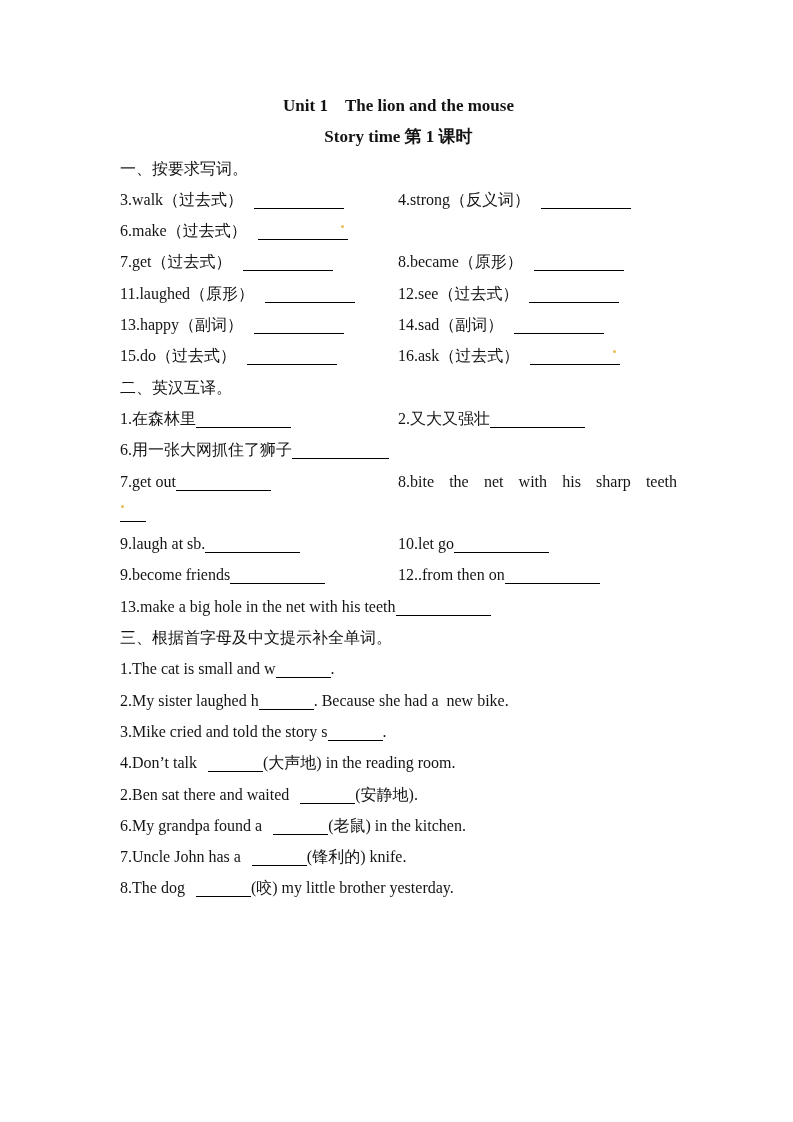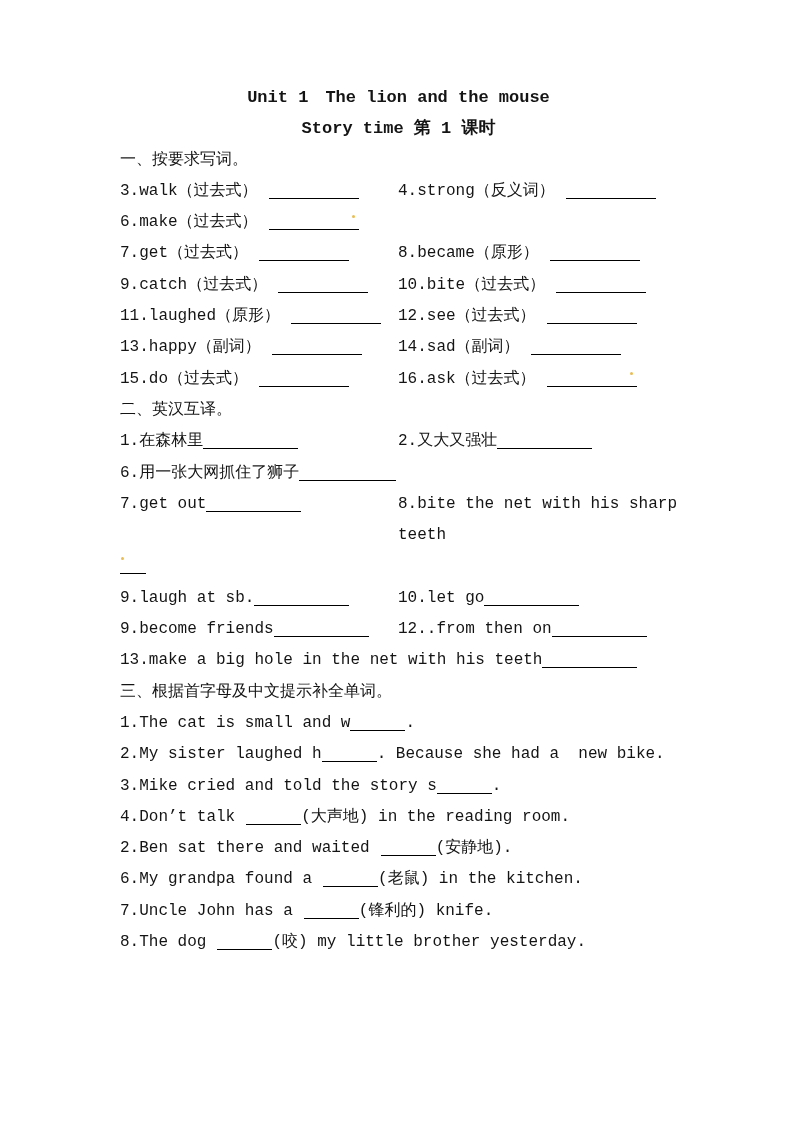--- a/index.html
+++ b/index.html
@@ -1,21 +1,21 @@
 <!DOCTYPE html>
 <html><head>
 <meta charset="utf-8">
 <style>
   html,body{margin:0;padding:0;background:#e8e8e8;}
   .page{
     width:793px;height:1122px;background:#ffffff;position:relative;
     font-family:"Liberation Serif","DejaVu Serif",serif;
     font-size:16px;color:#141414;overflow:hidden;margin:0 auto;
   }
-  .content{position:absolute;left:120px;top:82px;width:557px;font-family:Liberation Mono, monospace;}
+  .content{position:absolute;left:120px;top:90px;width:557px;}
   .title{font-weight:bold;text-align:center;font-size:17px;line-height:31.3px;white-space:pre;}
   .heading{line-height:31.3px;}
   .row{display:flex;line-height:31.3px;}
   .cell{width:278px;white-space:nowrap;flex:0 0 auto;}
   .cell:nth-child(2){width:279px;}
   .cell.full{width:100%;}
   .cell.justify{width:279px;}
   .cell.justify .txt{display:block;width:100%;text-align:justify;text-align-last:justify;white-space:normal;}
   .txt{white-space:pre;}
   .gap{display:inline-block;width:11px;}
@@ -39,24 +39,20 @@
         <div class="row">
           <div class="cell"><span class="txt">3.walk（过去式）</span><span class="gap"></span><span class="blank" style="width: 90px;"></span></div>
           <div class="cell"><span class="txt">4.strong（反义词）</span><span class="gap"></span><span class="blank" style="width: 90px;"></span></div>
         </div>
         <div class="row">
           <div class="cell"><span class="txt">6.make（过去式）</span><span class="gap"></span><span class="blank" style="width: 90px;"><i class="dot dot-r"></i></span></div>
         </div>
         <div class="row">
           <div class="cell"><span class="txt">7.get（过去式）</span><span class="gap"></span><span class="blank" style="width: 90px;"></span></div>
           <div class="cell"><span class="txt">8.became（原形）</span><span class="gap"></span><span class="blank" style="width: 90px;"></span></div>
-        </div>
-        <div class="row">
-          <div class="cell"><span class="txt">9.catch（过去式）</span><span class="gap"></span><span class="blank" style="width: 90px;"></span></div>
-          <div class="cell"><span class="txt">10.bite（过去式）</span><span class="gap"></span><span class="blank" style="width: 90px;"></span></div>
         </div>
         <div class="row">
           <div class="cell"><span class="txt">11.laughed（原形）</span><span class="gap"></span><span class="blank" style="width: 90px;"></span></div>
           <div class="cell"><span class="txt">12.see（过去式）</span><span class="gap"></span><span class="blank" style="width: 90px;"></span></div>
         </div>
         <div class="row">
           <div class="cell"><span class="txt">13.happy（副词）</span><span class="gap"></span><span class="blank" style="width: 90px;"></span></div>
           <div class="cell"><span class="txt">14.sad（副词）</span><span class="gap"></span><span class="blank" style="width: 90px;"></span></div>
         </div>
         <div class="row">

